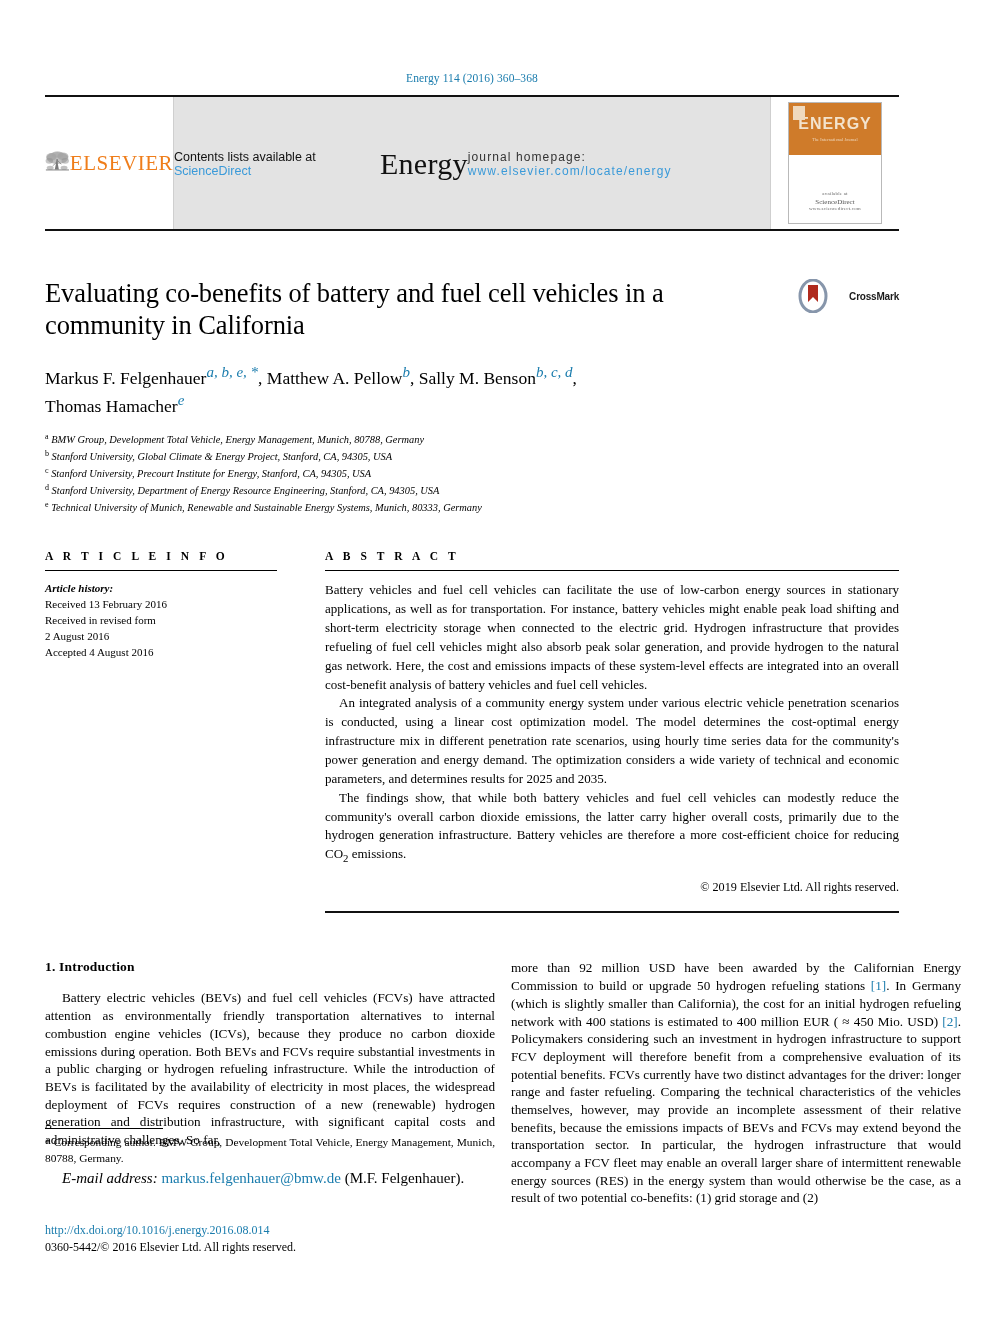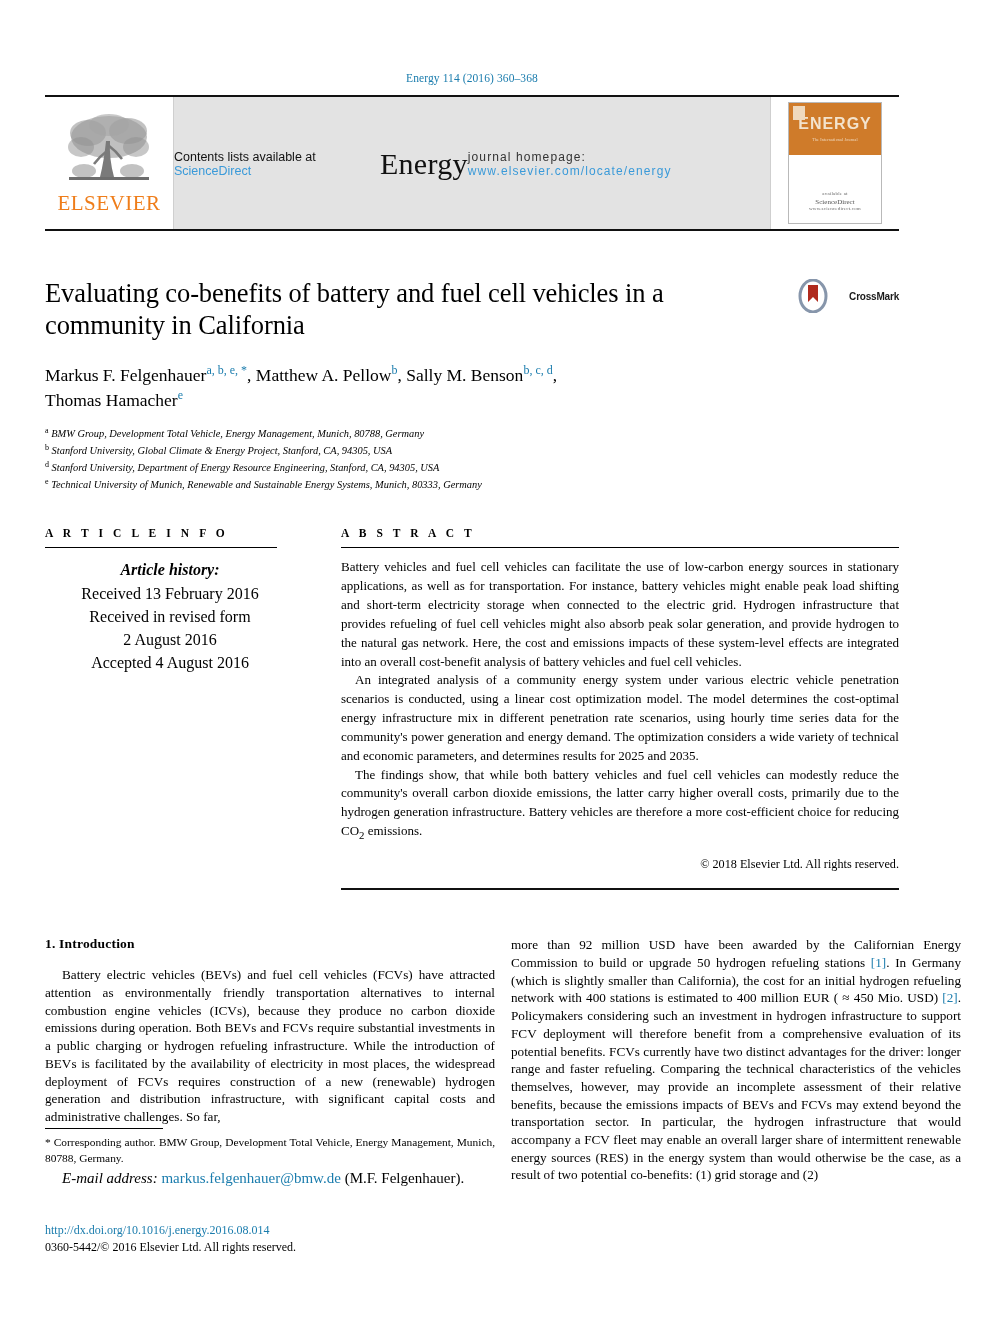--- a/index.html
+++ b/index.html
@@ -39,21 +39,21 @@
     border-bottom: 2.5px solid #111;
     height: 132px;
     display: flex;
     align-items: stretch;
     position: relative;
   }
   .elsevier-block {
     width: 128px;
     flex: 0 0 128px;
     display: flex;
-    flex-direction: column;
+    flex-direction: row;
     align-items: center;
     justify-content: center;
     padding: 4px 0 6px;
     box-sizing: border-box;
   }
   .tree-logo { width: 86px; height: 80px; display:block; }
   .elsevier-word {
     font-family: "Liberation Serif", serif;
     font-size: 21px;
     letter-spacing: .5px;
@@ -181,55 +181,54 @@
     color: #1b1b1b;
     letter-spacing: -.2px;
   }
 
   
   .authors {
     margin-top: 20px;
     font-size: 17.5px;
     line-height: 1.42;
   }
-  .authors sup { font-size: 12px; color: #1a7cad; }
+  .authors sup { font-size: 15px; color: #1a7cad; font-style: italic; }
   .affiliations {
     margin-top: 12px;
     font-size: 10.4px;
     font-style: italic;
     line-height: 1.5;
   }
   .affiliations .aff-mark {
     font-style: normal;
     font-size: 8px;
     vertical-align: super;
   }
 
   
   .info-abstract {
     margin-top: 34px;
     display: flex;
-    gap: 46px;
+    gap: 30px;
   }
   .col-info { width: 250px; flex: 0 0 250px; }
   .col-abstract { flex: 1 1 auto; }
   .sec-head {
     font-family: "Liberation Serif", serif;
     font-weight: bold;
     font-size: 11.5px;
     letter-spacing: 3.6px;
     padding-bottom: 8px;
   }
   .rule { border-top: 1px solid #000; }
   .col-info .rule { width: 232px; }
   .hist {
     margin-top: 10px;
-    font-size: 16px;
+    font-size: 11px;
     line-height: 1.45;
-    text-align: center;
   }
   .hist .hist-label { font-style: italic; font-weight: bold; }
   .kw {
     margin-top: 26px;
     font-size: 11.6px;
     line-height: 1.45;
   }
   .kw .kw-label { font-style: italic; font-weight: bold; }
   .abstract-body {
     margin-top: 10px;
@@ -376,20 +375,21 @@
   </div>
 
   <div class="authors">
     <span>Markus F. Felgenhauer</span><sup>a, b, e, *</sup>, <span>Matthew A. Pellow</span><sup>b</sup>, <span>Sally M. Benson</span><sup>b, c, d</sup>,<br>
     <span>Thomas Hamacher</span><sup>e</sup>
   </div>
 
   <div class="affiliations">
     <div><span class="aff-mark">a</span> <span>BMW Group, Development Total Vehicle, Energy Management, Munich, 80788, Germany</span></div>
     <div><span class="aff-mark">b</span> <span>Stanford University, Global Climate &amp; Energy Project, Stanford, CA, 94305, USA</span></div>
+    <div><span class="aff-mark">c</span> <span>Stanford University, Precourt Institute for Energy, Stanford, CA, 94305, USA</span></div>
     <div><span class="aff-mark">d</span> <span>Stanford University, Department of Energy Resource Engineering, Stanford, CA, 94305, USA</span></div>
     <div><span class="aff-mark">e</span> <span>Technical University of Munich, Renewable and Sustainable Energy Systems, Munich, 80333, Germany</span></div>
   </div>
 
   <div class="info-abstract">
 
     <div class="col-info">
       <div class="sec-head">A R T I C L E  I N F O</div>
       <div class="rule"></div>
       <div class="hist">
@@ -402,21 +402,21 @@
     </div>
 
     <div class="col-abstract">
       <div class="sec-head">A B S T R A C T</div>
       <div class="rule"></div>
       <div class="abstract-body">
         <p class="first">Battery vehicles and fuel cell vehicles can facilitate the use of low-carbon energy sources in stationary applications, as well as for transportation. For instance, battery vehicles might enable peak load shifting and short-term electricity storage when connected to the electric grid. Hydrogen infrastructure that provides refueling of fuel cell vehicles might also absorb peak solar generation, and provide hydrogen to the natural gas network. Here, the cost and emissions impacts of these system-level effects are integrated into an overall cost-benefit analysis of battery vehicles and fuel cell vehicles.</p>
         <p>An integrated analysis of a community energy system under various electric vehicle penetration scenarios is conducted, using a linear cost optimization model. The model determines the cost-optimal energy infrastructure mix in different penetration rate scenarios, using hourly time series data for the community's power generation and energy demand. The optimization considers a wide variety of technical and economic parameters, and determines results for 2025 and 2035.</p>
         <p>The findings show, that while both battery vehicles and fuel cell vehicles can modestly reduce the community's overall carbon dioxide emissions, the latter carry higher overall costs, primarily due to the hydrogen generation infrastructure. Battery vehicles are therefore a more cost-efficient choice for reducing CO<sub>2</sub> emissions.</p>
       </div>
-      <div class="copyright">© 2018 Elsevier Ltd. All rights reserved.</div>
+      <div class="copyright">© 2019 Elsevier Ltd. All rights reserved.</div>
       <div class="abs-bottom-rule"></div>
     </div>
 
   </div>
 
   <div class="body-cols">
 
     <div class="body-col">
       <h2 class="section-title">
         <span>1.</span>

